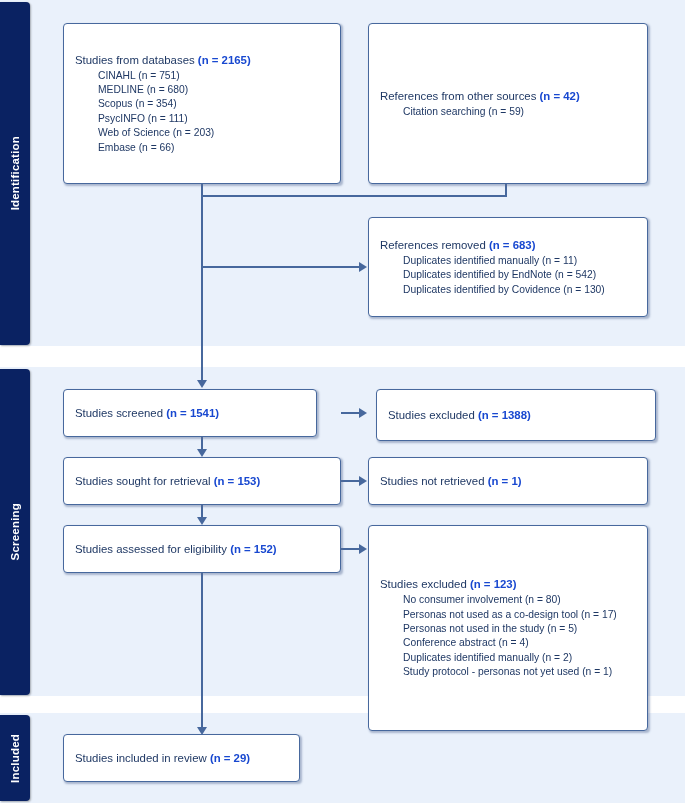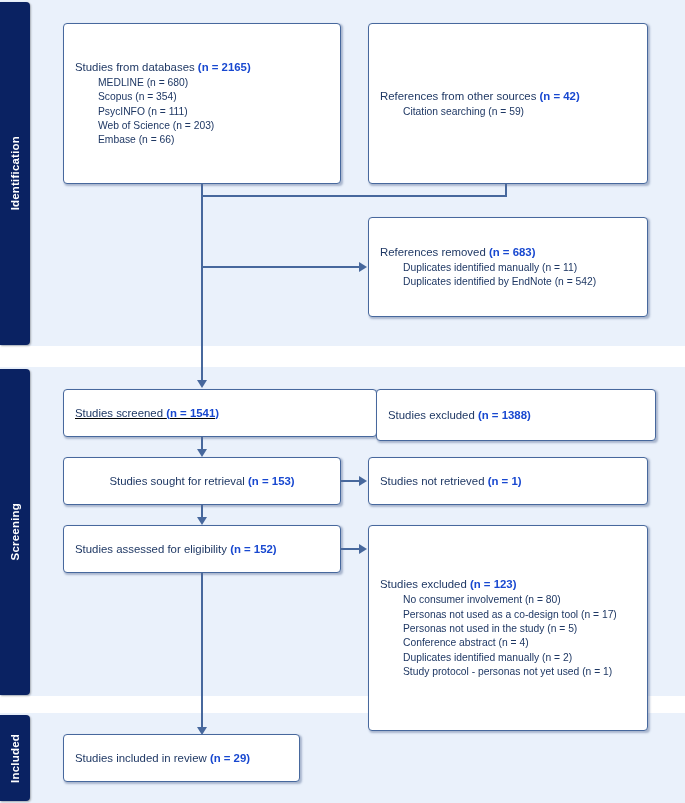--- a/index.html
+++ b/index.html
@@ -166,20 +166,21 @@
 
   <div class="conn conn-v" style="left:201px; top:573px; height:155px;"></div>
   <div class="arrow-head arrow-down" style="left:197px; top:727px;"></div>
 
   <div class="flow-box" style="left:63px; top:23px; width:278px; height:161px;">
     <div class="box-title">
       <span>Studies from databases</span>
       <span class="count">(n = 2165)</span>
     </div>
     <ul class="sub-list">
+      <li>CINAHL (n = 751)</li>
       <li>MEDLINE (n = 680)</li>
       <li>Scopus (n = 354)</li>
       <li>PsycINFO (n = 111)</li>
       <li>Web of Science (n = 203)</li>
       <li>Embase (n = 66)</li>
     </ul>
   </div>
 
   <div class="flow-box" style="left:368px; top:23px; width:280px; height:161px;">
     <div class="box-title">
@@ -192,38 +193,39 @@
   </div>
 
   <div class="flow-box" style="left:368px; top:217px; width:280px; height:100px;">
     <div class="box-title">
       <span>References removed</span>
       <span class="count">(n = 683)</span>
     </div>
     <ul class="sub-list">
       <li>Duplicates identified manually (n = 11)</li>
       <li>Duplicates identified by EndNote (n = 542)</li>
-    </ul>
-  </div>
-
-  <div class="flow-box" style="left:63px; top:389px; width:314px; height:48px;text-decoration:underline;">
+      <li>Duplicates identified by Covidence (n = 130)</li>
+    </ul>
+  </div>
+
+  <div class="flow-box" style="left:63px; top:389px; width:254px; height:48px;">
     <div class="box-title">
       <span>Studies screened</span>
       <span class="count">(n = 1541)</span>
     </div>
   </div>
 
   <div class="flow-box" style="left:376px; top:389px; width:280px; height:52px;">
     <div class="box-title">
       <span>Studies excluded</span>
       <span class="count">(n = 1388)</span>
     </div>
   </div>
 
-  <div class="flow-box" style="left:63px; top:457px; width:278px; height:48px;text-align:center;">
+  <div class="flow-box" style="left:63px; top:457px; width:278px; height:48px;">
     <div class="box-title">
       <span>Studies sought for retrieval</span>
       <span class="count">(n = 153)</span>
     </div>
   </div>
 
   <div class="flow-box" style="left:368px; top:457px; width:280px; height:48px;">
     <div class="box-title">
       <span>Studies not retrieved</span>
       <span class="count">(n = 1)</span>

